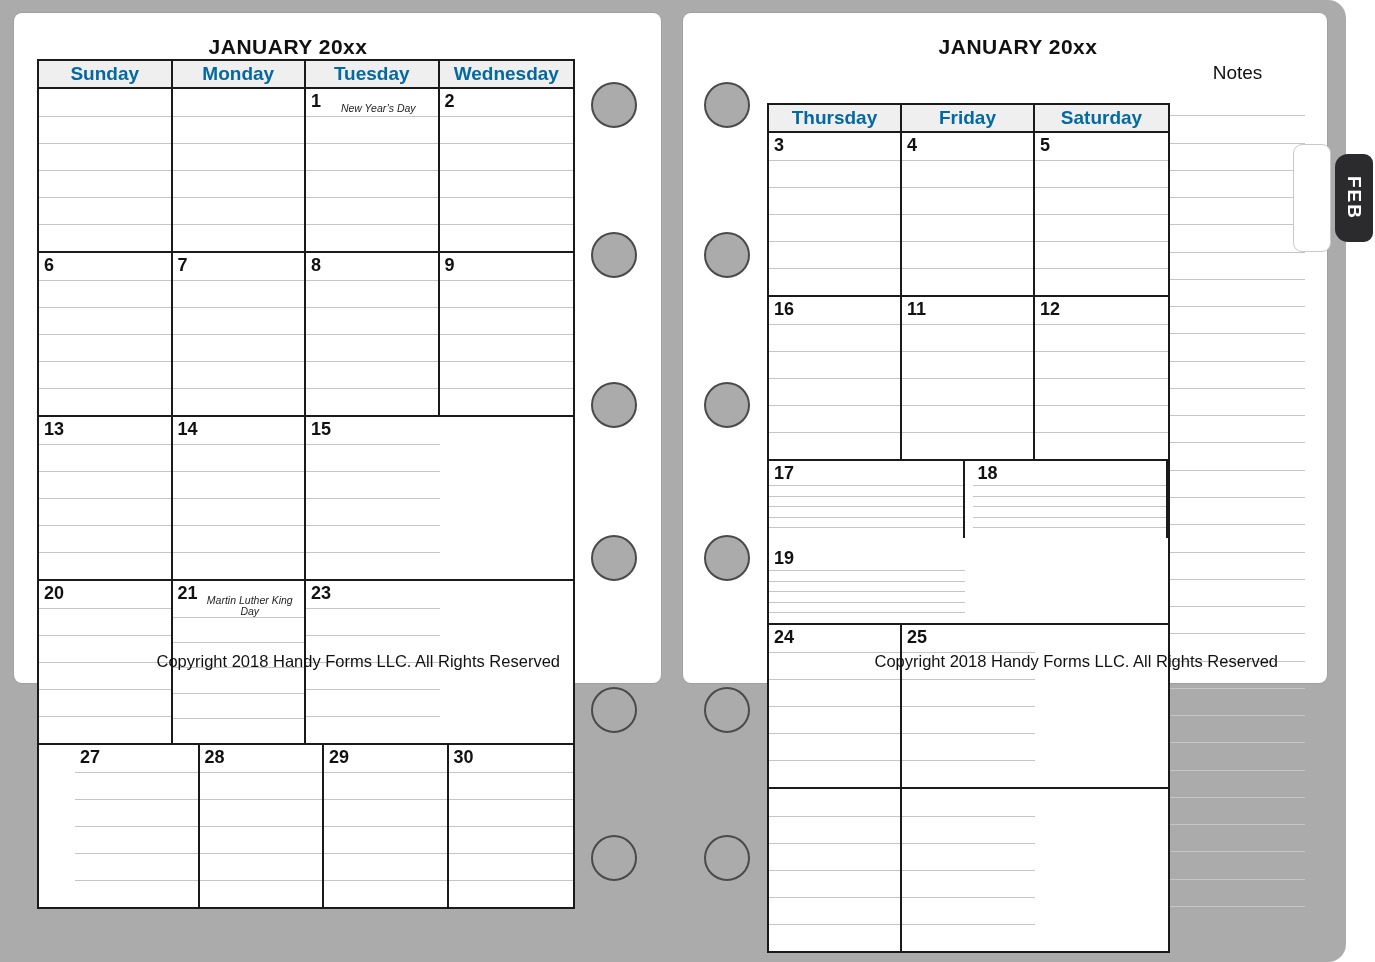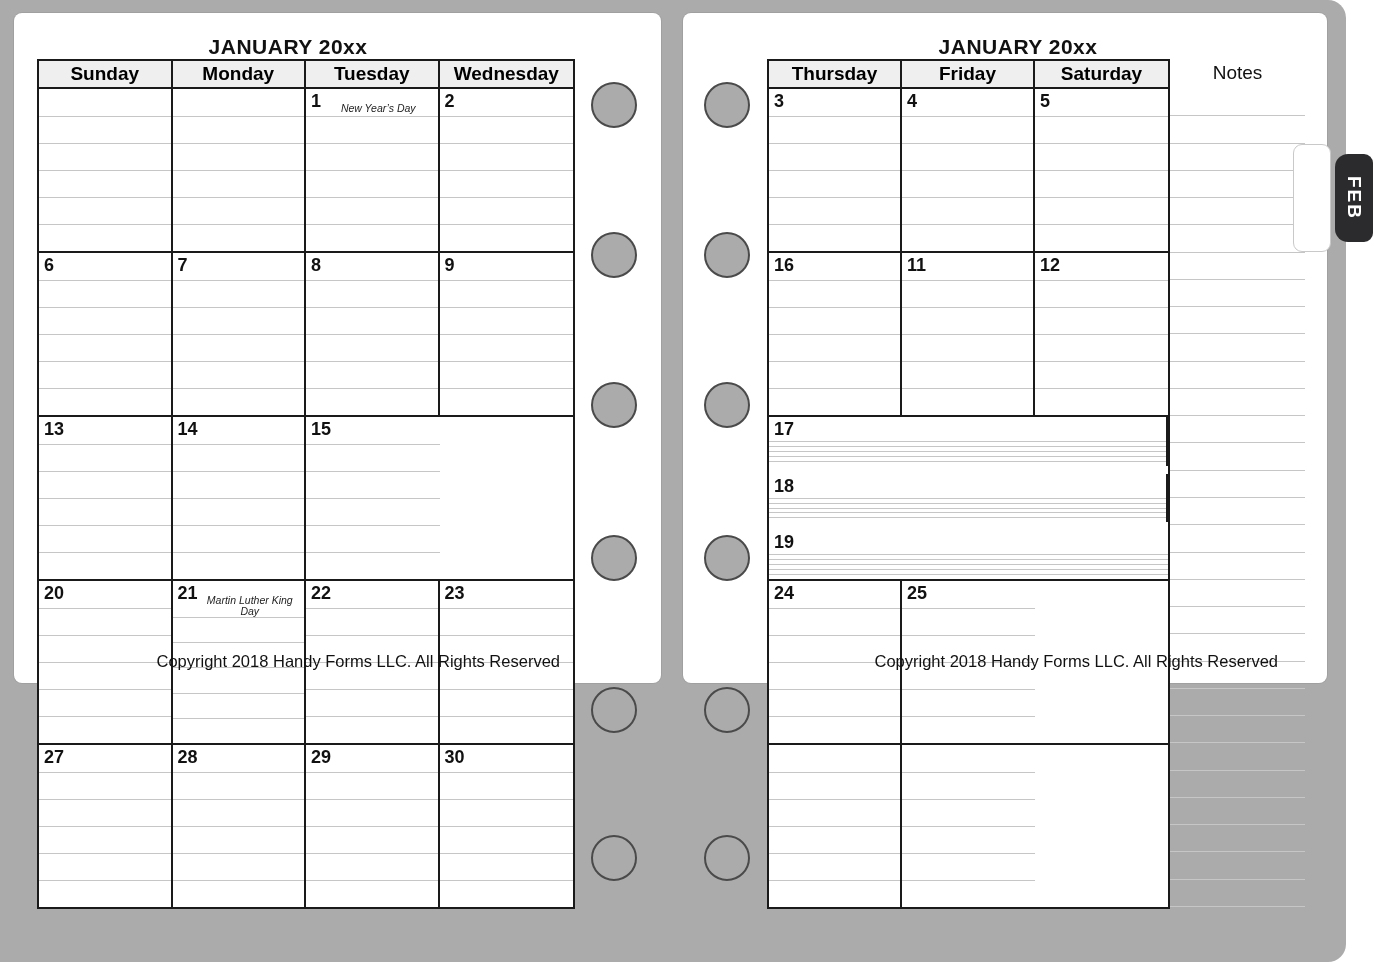--- a/index.html
+++ b/index.html
@@ -15,25 +15,25 @@
   .page.right { left:683px; width:644px; }
 
   .page-title { position:absolute; top:22px; text-align:center; font-weight:bold;
                 font-size:21px; letter-spacing:0.5px; color:#111; }
   .left-title  { left:5px;  width:538px; }
   .right-title { left:66px; width:538px; }
 
   .cal-table { position:absolute; top:46px; height:850px; border:2px solid var(--grid,#1a1a1a);
                background:#fff; display:flex; flex-direction:column; }
   .left-table  { left:23px; width:538px; }
-  .right-table { left:84px; width:403px; }
+  .right-table { left:84px; width:403px;margin-top:44px; }
 
   .cal-header { display:grid; height:28px; border-bottom:2px solid var(--grid,#1a1a1a); flex:none; }
   .hcell { background:var(--hdr,#efefef); font-weight:bold; font-size:19px; line-height:25px;
-           text-align:center; color:#000000; border-right:2px solid var(--grid,#1a1a1a); overflow:hidden; }
+           text-align:center; color:#0369a1; border-right:2px solid var(--grid,#1a1a1a); overflow:hidden; }
   .hcell:last-child { border-right:none; }
 
   .week { display:grid; flex:1; }
   .week + .week { border-top:2px solid var(--grid,#1a1a1a); }
   .dcell { border-right:2px solid var(--grid,#1a1a1a); display:flex; flex-direction:column; }
   .dcell:last-child { border-right:none; }
   .slot { flex:1; }
   .slot + .slot { border-top:1px solid var(--rule,#c6c6c6); }
   .slot.date-row { display:flex; align-items:flex-start; padding:1px 2px 0 5px; }
   .date-num { font-weight:bold; font-size:18px; line-height:23px; color:#111; }
@@ -209,40 +209,30 @@
             <span class="holiday">Martin Luther King Day</span>
           </div>
           <div class="slot"></div>
           <div class="slot"></div>
           <div class="slot"></div>
           <div class="slot"></div>
           <div class="slot"></div>
         </div>
         <div class="dcell">
           <div class="slot date-row">
-            <span class="date-num">22</span>
-          </div>
-          <div class="slot"></div>
-          <div class="slot"></div>
-          <div class="slot"></div>
-          <div class="slot"></div>
-          <div class="slot"></div>
-        </div>
-        <div class="dcell">
-          <div class="slot date-row">
             <span class="date-num">23</span>
           </div>
           <div class="slot"></div>
           <div class="slot"></div>
           <div class="slot"></div>
           <div class="slot"></div>
           <div class="slot"></div>
         </div>
       </div>
-      <div class="week" style="grid-template-columns: repeat(4, 1fr);">
+      <div class="week" style="grid-template-columns: repeat(4, 1fr); padding-left: 36px;">
         <div class="dcell">
           <div class="slot date-row">
             <span class="date-num">27</span>
           </div>
           <div class="slot"></div>
           <div class="slot"></div>
           <div class="slot"></div>
           <div class="slot"></div>
           <div class="slot"></div>
         </div>
@@ -346,21 +336,21 @@
           <div class="slot date-row">
             <span class="date-num">12</span>
           </div>
           <div class="slot"></div>
           <div class="slot"></div>
           <div class="slot"></div>
           <div class="slot"></div>
           <div class="slot"></div>
         </div>
       </div>
-      <div class="week" style="grid-template-columns: repeat(1, 1fr); gap: 8px;">
+      <div class="week" style="grid-template-columns: repeat(2, 1fr); gap: 8px;">
         <div class="dcell">
           <div class="slot date-row">
             <span class="date-num">17</span>
           </div>
           <div class="slot"></div>
           <div class="slot"></div>
           <div class="slot"></div>
           <div class="slot"></div>
           <div class="slot"></div>
         </div>

